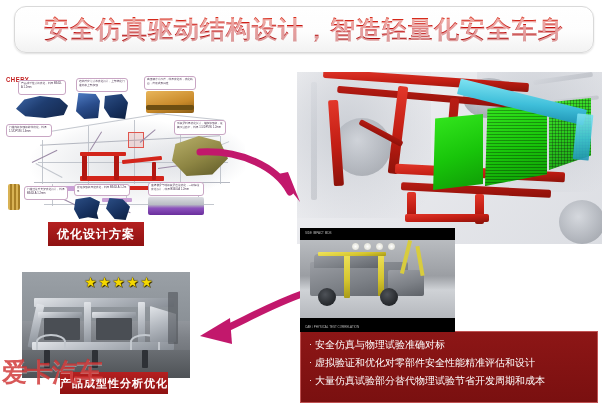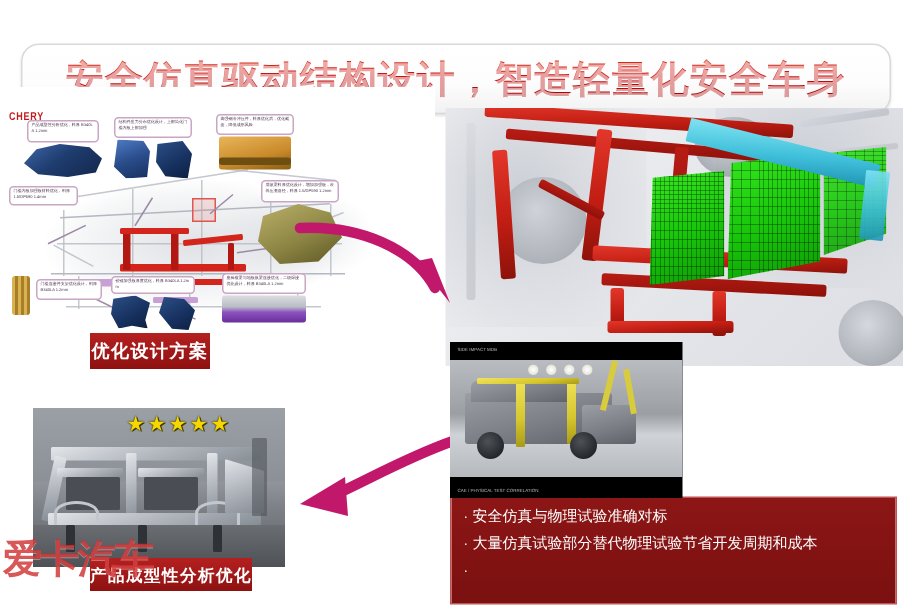--- a/index.html
+++ b/index.html
@@ -8,21 +8,21 @@
     font-family:"Liberation Sans","DejaVu Sans",sans-serif;
   }
 
   
   #title-banner{
     position:absolute;left:14px;top:6px;width:580px;height:47px;
     box-sizing:border-box;
     background:linear-gradient(180deg,#ffffff 0%,#fdfdfd 55%,#f2f2f2 100%);
     border:1px solid #d9d9d9;border-radius:12px;
     box-shadow:0 1px 2px rgba(0,0,0,.13);
-    display:flex;align-items:center;justify-content:center;margin-top:23px;
+    display:flex;align-items:center;justify-content:center;
   }
   #title-text{
     font-size:25px;font-weight:bold;letter-spacing:1px;
     color:#cc1111;
     background:linear-gradient(180deg,#e23b24 0%,#c20d0d 50%,#9e0505 100%);
     -webkit-background-clip:text;background-clip:text;
     -webkit-text-fill-color:transparent;
     text-shadow:0 1px 0 rgba(255,255,255,.6);
     white-space:nowrap;
   }
@@ -75,21 +75,21 @@
   .part-orange{background:linear-gradient(165deg,#e8b55a 0%,#c98a2a 60%,#8a5c14 100%);}
   .part-strip{background:repeating-linear-gradient(90deg,#d9b254 0px,#d9b254 2px,#a87f26 2px,#a87f26 4px);}
 
   
   .red-chip{
     position:absolute;box-sizing:border-box;
     background:linear-gradient(180deg,#b52020 0%,#8e1111 100%);
     color:#ffffff;display:flex;align-items:center;justify-content:center;
     font-weight:bold;letter-spacing:1px;
   }
-  #design-scheme-chip{left:60px;top:222px;width:80px;height:24px;font-size:12px;}
+  #design-scheme-chip{left:48px;top:222px;width:96px;height:24px;font-size:12px;}
   #five-star-chip{left:60px;top:372px;width:108px;height:22px;font-size:11px;z-index:6;}
 
   
   #biw-photo-panel{left:22px;top:272px;width:168px;height:106px;overflow:hidden;
     background:linear-gradient(180deg,#8e9298 0%,#a6aab0 30%,#7e8288 62%,#5d6166 100%);}
   .biw-floor{position:absolute;left:0;bottom:0;width:100%;height:26%;
     background:linear-gradient(180deg,#6a6e73 0%,#4e5256 100%);}
   .biw-wall{position:absolute;left:0;top:0;width:100%;height:46%;
     background:linear-gradient(180deg,#9aa0a6 0%,#8b9197 100%);}
   .biw-metal{position:absolute;background:linear-gradient(160deg,#e2e5e9 0%,#b4b9c0 48%,#878d95 100%);border-radius:1px;}
@@ -361,22 +361,23 @@
   <path d="M34,30 L4,48 L36,56 Z" fill="#c2186c"></path>
 </svg>
 
 <div class="panel" id="conclusion-panel">
   <div class="bullet-row">
     <span class="bullet-dot">·</span>
     <span class="bullet-text">安全仿真与物理试验准确对标</span>
   </div>
   <div class="bullet-row">
     <span class="bullet-dot">·</span>
-    <span class="bullet-text">大量仿真试验部分替代物理试验节省开发周期和成本</span>
+    <span class="bullet-text">虚拟验证和优化对零部件安全性能精准评估和设计</span>
   </div>
   <div class="bullet-row">
     <span class="bullet-dot">·</span>
+    <span class="bullet-text">大量仿真试验部分替代物理试验节省开发周期和成本</span>
   </div>
 </div>
 
 <div id="watermark">
   <span id="wm-cn">爱卡汽车</span>
 </div>
 
 </body></html>

